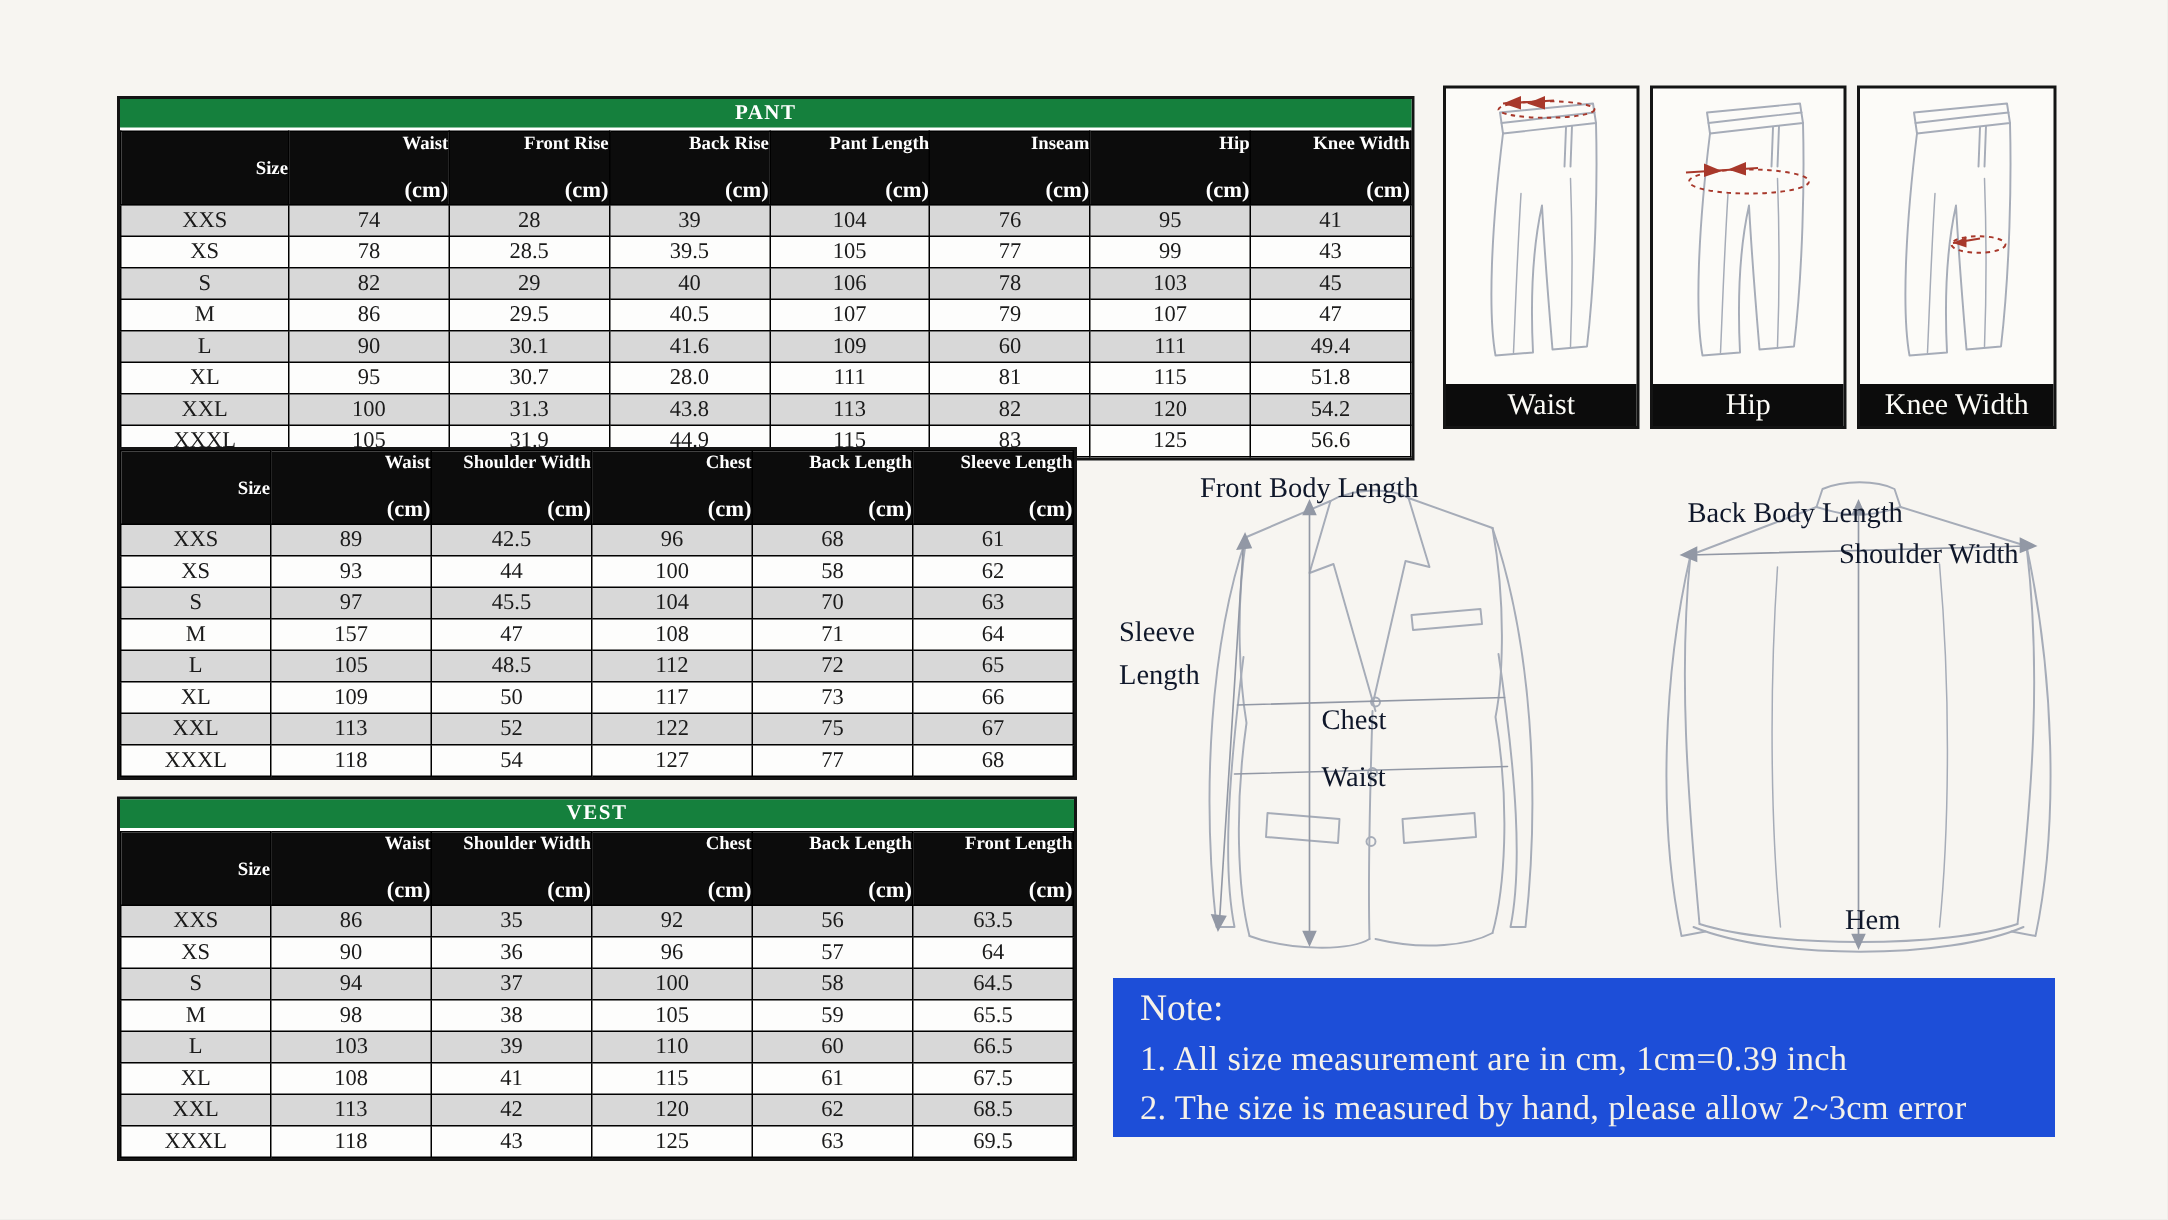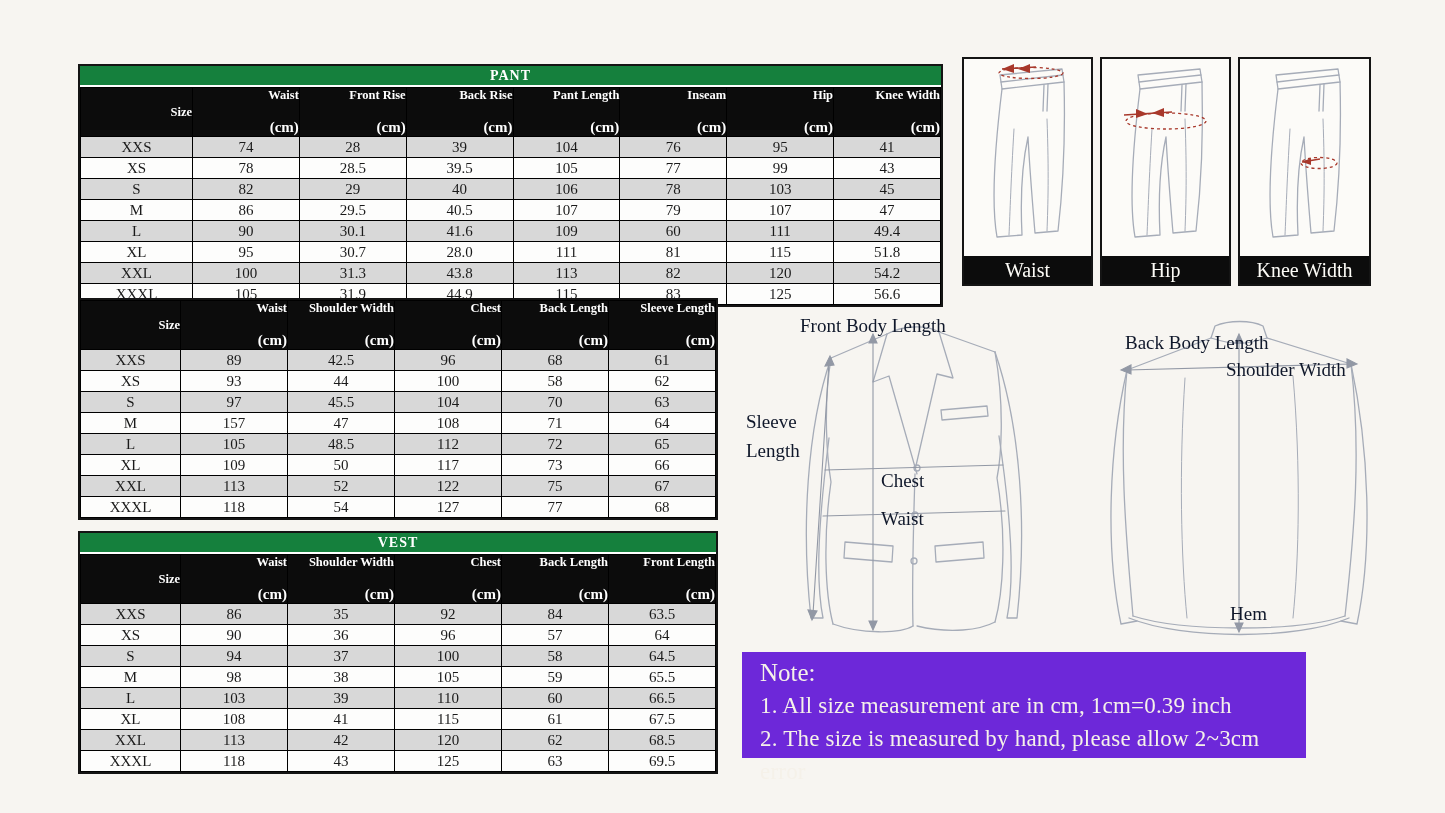--- a/index.html
+++ b/index.html
@@ -40,22 +40,22 @@
   }
   
   .jk-label{
     position:absolute; color:#0f172a;
     font-family:Liberation Serif, serif;
     font-size:19px; line-height:1.5; white-space:nowrap;
   }
   .jk-label.wrap{white-space:normal; width:64px;}
   
   .note-box{
-    position:absolute; left:742px; top:652px; width:564px; height:106px;
-    background:#6d28d9; color:#f5f1e9; box-sizing:border-box;
+    position:absolute; left:742px; top:652px; width:628px; height:106px;
+    background:#1d4ed8; color:#f5f1e9; box-sizing:border-box;
     padding:5px 18px 0 18px;
   }
   .note-heading{font-size:25px; line-height:32px;}
   .note-line{font-size:23px; line-height:33px; letter-spacing:0.2px;}
 </style>
 </head>
 <body>
 
 <div id="canvas">
 
@@ -335,21 +335,21 @@
               <div class="col-unit">(cm)</div>
             </th>
           </tr>
         </thead>
         <tbody>
           <tr>
             <td>XXS</td>
             <td>86</td>
             <td>35</td>
             <td>92</td>
-            <td>84</td>
+            <td>56</td>
             <td>63.5</td>
           </tr>
           <tr>
             <td>XS</td>
             <td>90</td>
             <td>36</td>
             <td>96</td>
             <td>57</td>
             <td>64</td>
           </tr>

